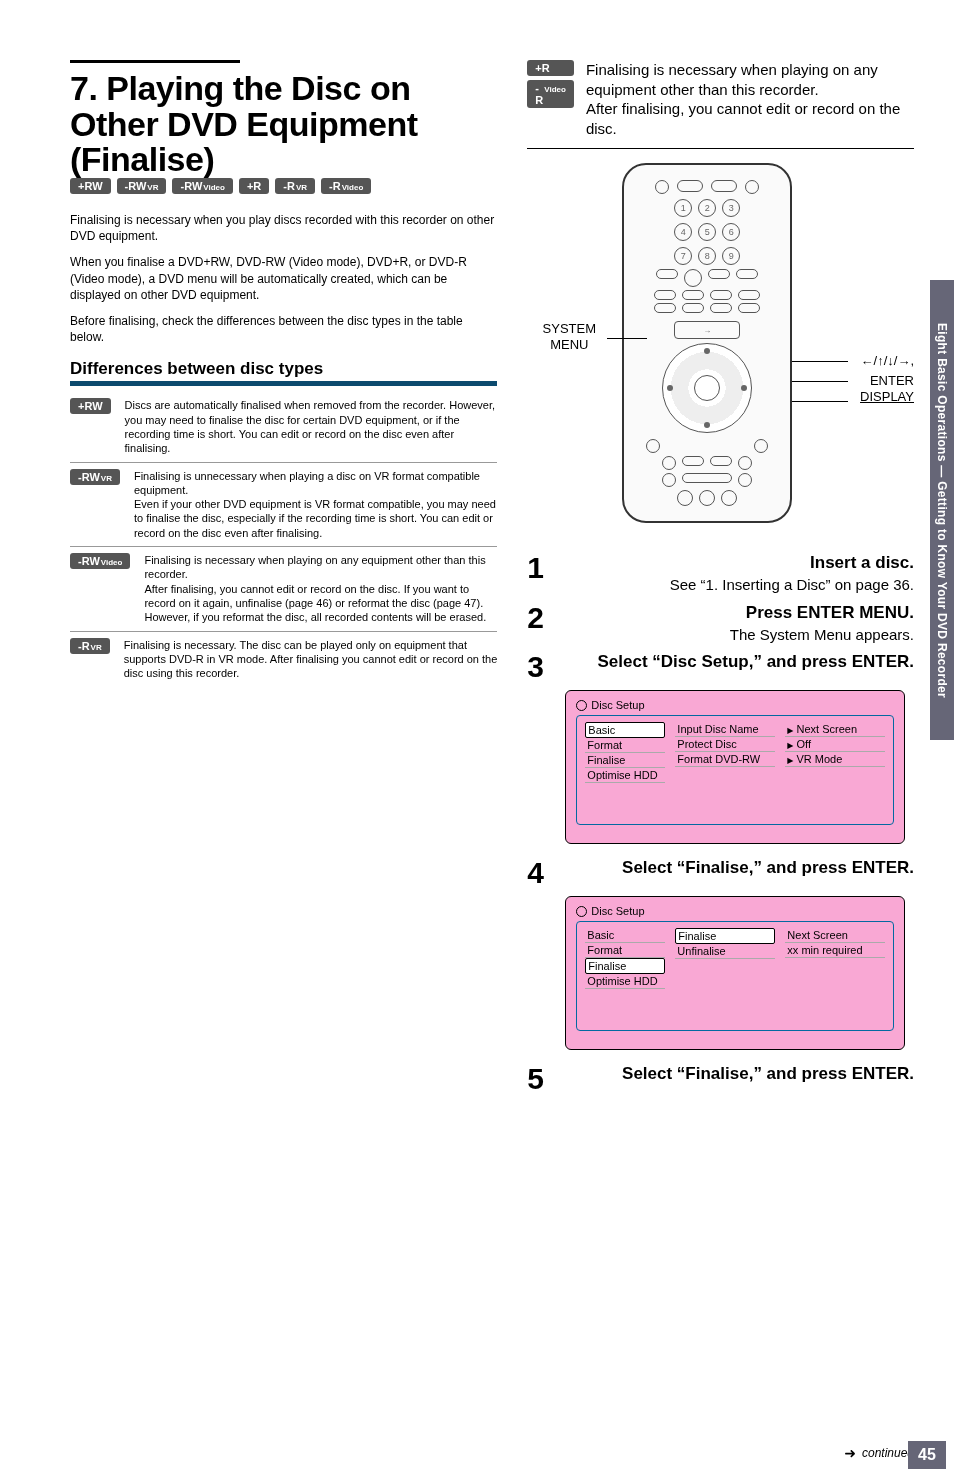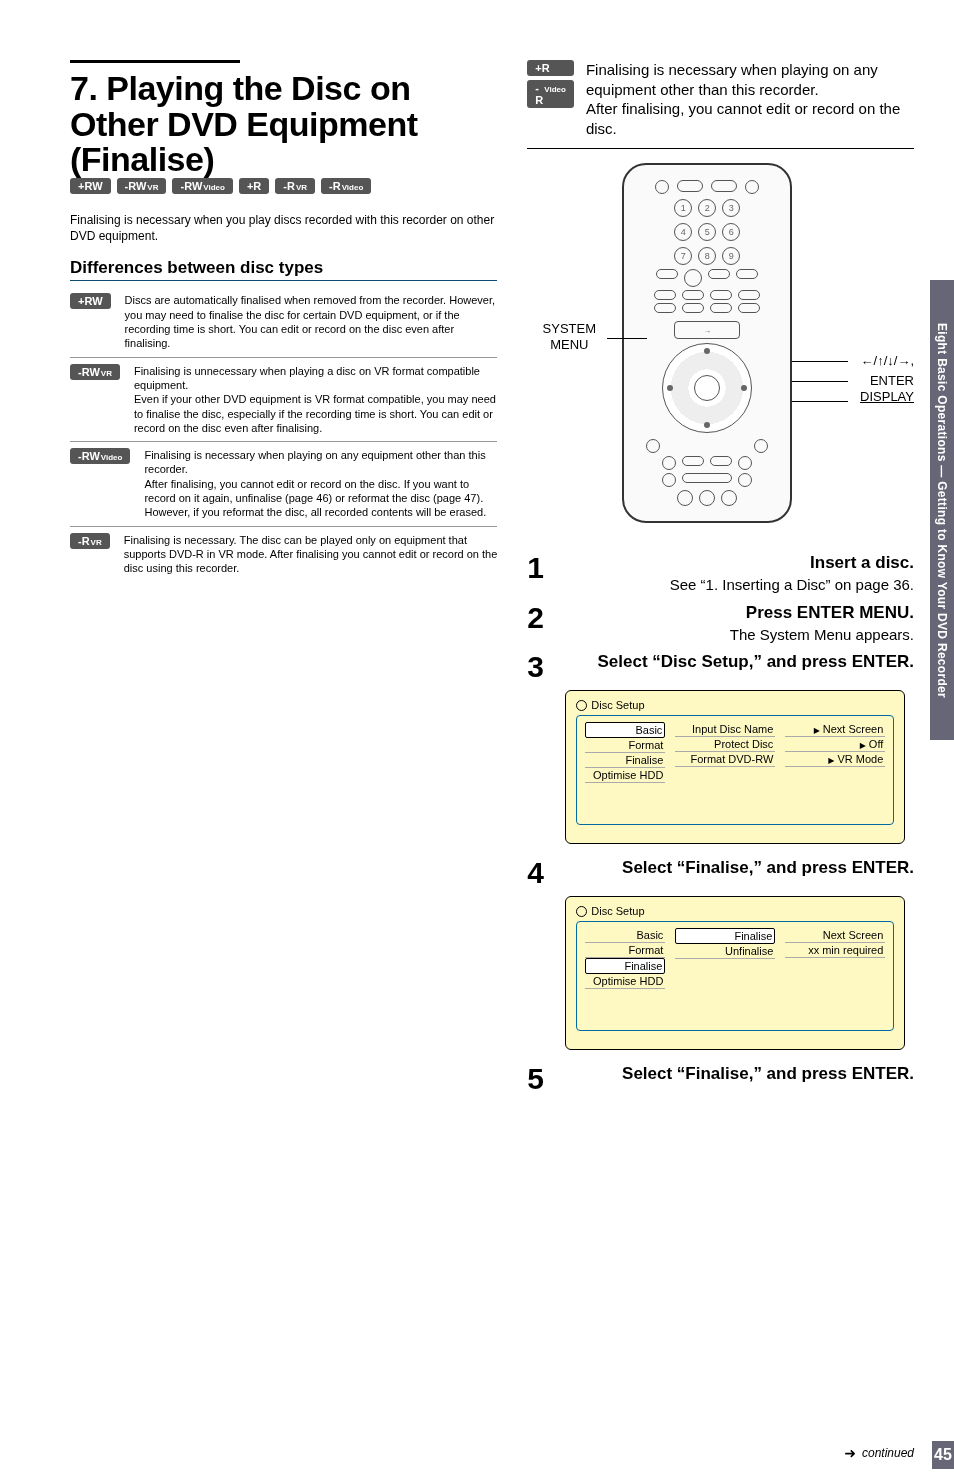--- a/index.html
+++ b/index.html
@@ -38,21 +38,21 @@
     padding: 2px 8px; border-radius: 3px;
     display: inline-flex; align-items: baseline;
   }
   .badge .sub { font-size: 8px; font-weight: 700; margin-left: 1px; }
   .badge.dark { background: #555; }
 
   p.body { font-size: 12px; line-height: 1.35; margin-bottom: 10px; }
 
   h2.sect {
     font-size: 17px; font-weight: 700;
-    border-bottom: 1px solid #0c4a6e;
+    border-bottom: 5px solid #0c4a6e;
     padding-bottom: 2px; margin-top: 14px; margin-bottom: 6px;
     font-family: Arial, sans-serif;
   }
 
   
   .diffrow { display: flex; gap: 14px; border-top: 1px solid #999; padding: 6px 0; }
   .diffrow:first-of-type { border-top: none; }
   .diffrow .badge { flex: 0 0 auto; align-self: flex-start; }
   .diffrow .desc { font-size: 11px; line-height: 1.3; }
 
@@ -111,21 +111,21 @@
   .step { display:flex; gap:12px; margin: 8px 0 4px; }
   .step .num { font-size:30px; font-weight:900; line-height:1; width:26px; font-family: Arial Black, Arial;}
   .step .stcontent { flex:1;text-align:right; }
   .step h3 { font-size:17px; font-weight:700; margin-bottom:2px; }
   .step p { font-size:15px; line-height:1.3; }
 
   
   .setupbox {
     border:1px solid #000; border-radius:6px;
     padding:8px 10px 18px; margin:8px 0 14px 38px;
-    width: 340px; font-size:11px; position:relative; background:#fef9c3;text-align:right;
+    width: 340px; font-size:11px; position:relative; background:#f9a8d4;
   }
   .setupbox .title { font-size:11px; display:flex; align-items:center; gap:4px; margin-bottom:4px;}
   .setupbox .gear { width:11px; height:11px; border:1.4px solid #000; border-radius:50%; position:relative;}
   .setupbox .inner {
     border:1px solid #0369a1; border-radius:4px; padding:6px 8px 10px;
     display:grid; grid-template-columns: 80px 100px 1fr; gap:2px 10px;
     min-height:110px; align-content:start;
   }
   .setupbox .menucol div { border-bottom:1px solid #aaa; padding:1px 2px; }
   .setupbox .menucol div.active { border:1px solid #000; border-radius:2px; background:#fff; }
@@ -143,22 +143,22 @@
   }
 
   
   .footer {
     position:absolute; bottom:22px; right:40px;
     display:flex; align-items:center; gap:6px;
     font-size:12px; font-style:italic;
   }
   .footer .arrow { font-style:normal; font-size:14px; }
   .pagenum {
-    position:absolute; bottom:14px; right:0;
-    width:22px; height:28px; background:#667;
+    position:absolute; bottom:14px; right:8px;
+    width:38px; height:28px; background:#667;
     color:#fff; font-size:16px; font-weight:700;
     display:flex; align-items:center; justify-content:center;
   }
 </style>
 </head>
 <body>
 
 <div class="sidetab">Eight Basic Operations — Getting to Know Your DVD Recorder</div>
 
 <div class="page">
@@ -170,20 +170,22 @@
     <div class="badge-row" id="title-badges">
         <span class="badge dark">+RW</span>
         <span class="badge dark">-RW<span class="sub">VR</span></span>
         <span class="badge dark">-RW<span class="sub">Video</span></span>
         <span class="badge dark">+R</span>
         <span class="badge dark">-R<span class="sub">VR</span></span>
         <span class="badge dark">-R<span class="sub">Video</span></span>
       </div>
 
     <p class="body">Finalising is necessary when you play discs recorded with this recorder on other DVD equipment.</p>
+    <p class="body">When you finalise a DVD+RW, DVD-RW (Video mode), DVD+R, or DVD-R (Video mode), a DVD menu will be automatically created, which can be displayed on other DVD equipment.</p>
+    <p class="body">Before finalising, check the differences between the disc types in the table below.</p>
 
     <h2 class="sect">Differences between disc types</h2>
     <div id="diffs">
         <div class="diffrow">
           <span class="badge dark">+RW</span>
           <div class="desc">Discs are automatically finalised when removed from the recorder. However, you may need to finalise the disc for certain DVD equipment, or if the recording time is short. You can edit or record on the disc even after finalising.</div>
         </div>
         <div class="diffrow">
           <span class="badge dark">-RW<span class="sub">VR</span></span>
           <div class="desc">Finalising is unnecessary when playing a disc on VR format compatible equipment.<br>Even if your other DVD equipment is VR format compatible, you may need to finalise the disc, especially if the recording time is short. You can edit or record on the disc even after finalising.</div>

